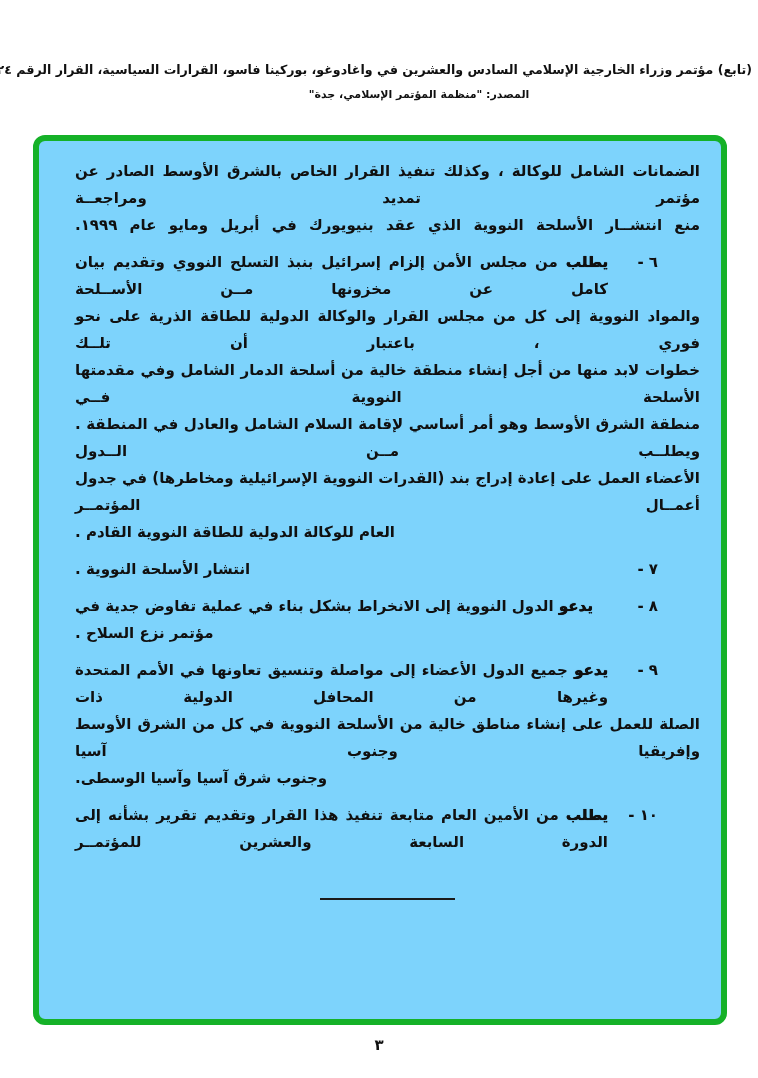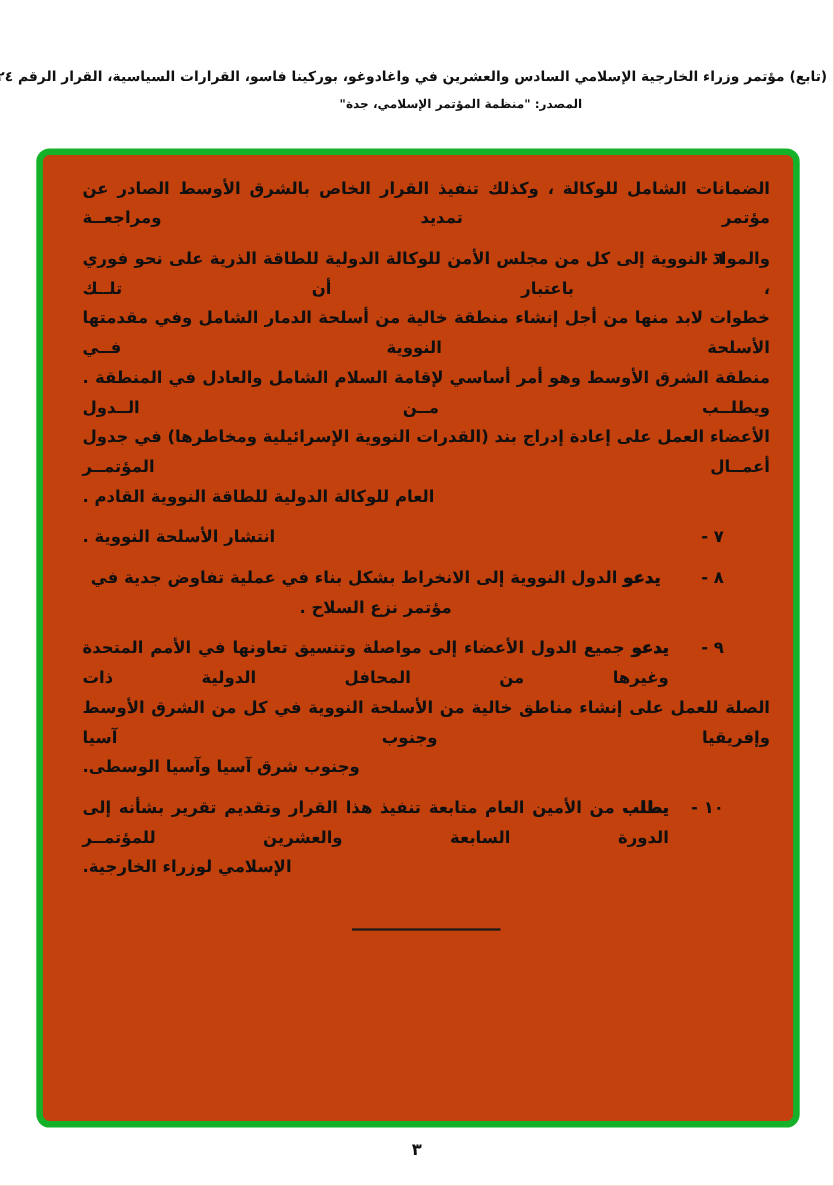--- a/index.html
+++ b/index.html
@@ -14,35 +14,35 @@
     text-align:justify;text-align-last:justify;-moz-text-align-last:justify;
     white-space:nowrap;
   }
   .source-line{
     position:absolute;top:88px;left:80px;right:0;
     direction:rtl;text-align:center;font-size:11px;font-weight:bold;
   }
   
   .frame{
     position:absolute;left:33px;top:135px;width:682px;height:878px;
-    border:6px solid #15b128;border-radius:12px;background:#c2410c;
+    border:6px solid #15b128;border-radius:12px;background:#7dd3fc;
   }
   .content{
     position:absolute;top:17px;right:21px;left:36px;bottom:0;
     direction:rtl;font-size:15px;line-height:27px;font-weight:bold;
   }
   .para{margin:0 0 10px 0;}
   .item{position:relative;margin:10px 0 0 0;}
   .num{
     position:absolute;right:42px;top:0;direction:rtl;white-space:nowrap;
   }
   .line{direction:rtl;}
   .j{text-align:justify;text-align-last:justify;-moz-text-align-last:justify;}
   .first{padding-right:92px;}
-  .ragged{text-align:center;}
+  .ragged{text-align:left;}
   .center-last{text-align:left;}
   .lead{text-shadow:0 0 .7px currentColor, .4px 0 0 currentColor;}
   .divider{
     width:135px;border-top:2.5px solid #1a1a1a;margin:42px auto 0 auto;height:0;
   }
   
   .page-number{
     position:absolute;top:1036px;left:0;right:0;
     text-align:center;font-size:15px;font-weight:bold;direction:rtl;
   }
@@ -50,24 +50,26 @@
 </head>
 <body style="color: rgb(16, 16, 16);">
 
 <div class="header-title">(تابع) مؤتمر وزراء الخارجية الإسلامي السادس والعشرين في واغادوغو، بوركينا فاسو، القرارات السياسية، القرار الرقم ٢٦/٢٤-س</div>
 <div class="source-line">المصدر:  "منظمة المؤتمر الإسلامي، جدة"</div>
 
 <div class="frame" style="border-color: rgb(21, 177, 40);">
   <div class="content">
       <div class="para">
         <div class="line j">الضمانات الشامل للوكالة ، وكذلك تنفيذ القرار الخاص بالشرق الأوسط الصادر عن مؤتمر تمديد ومراجعــة</div>
+        <div class="line j">منع انتشــار الأسلحة النووية الذي عقد بنيويورك في أبريل ومايو عام ١٩٩٩.</div>
       </div>
       <div class="item">
         <span class="num">٦ -</span>
-        <div class="line j">والمواد النووية إلى كل من مجلس الأمن للوكالة الدولية للطاقة الذرية على نحو فوري ، باعتبار أن تلــك</div>
+        <div class="line first j"><span class="lead">يطلب</span> من مجلس الأمن إلزام إسرائيل بنبذ التسلح النووي وتقديم بيان كامل عن مخزونها مــن الأســلحة</div>
+        <div class="line j">والمواد النووية إلى كل من مجلس القرار والوكالة الدولية للطاقة الذرية على نحو فوري ، باعتبار أن تلــك</div>
         <div class="line j">خطوات لابد منها من أجل إنشاء منطقة خالية من أسلحة الدمار الشامل وفي مقدمتها الأسلحة النووية فــي</div>
         <div class="line j">منطقة الشرق الأوسط وهو أمر أساسي لإقامة السلام الشامل والعادل في المنطقة .  ويطلــب مــن الــدول</div>
         <div class="line j">الأعضاء العمل على إعادة إدراج بند (القدرات النووية الإسرائيلية ومخاطرها) في جدول أعمــال المؤتمــر</div>
         <div class="line center-last">العام للوكالة الدولية للطاقة النووية القادم .</div>
       </div>
       <div class="item">
         <span class="num">٧ -</span>
         <div class="line center-last">انتشار الأسلحة النووية .</div>
       </div>
       <div class="item">
@@ -76,19 +78,18 @@
       </div>
       <div class="item">
         <span class="num">٩ -</span>
         <div class="line first j"><span class="lead">يدعو</span> جميع الدول الأعضاء إلى مواصلة وتنسيق تعاونها في الأمم المتحدة وغيرها من المحافل الدولية ذات</div>
         <div class="line j">الصلة للعمل على إنشاء مناطق خالية من الأسلحة النووية في كل من الشرق الأوسط وإفريقيا وجنوب آسيا</div>
         <div class="line center-last">وجنوب شرق آسيا وآسيا الوسطى.</div>
       </div>
       <div class="item">
         <span class="num">١٠ -</span>
         <div class="line first j"><span class="lead">يطلب</span> من الأمين العام متابعة تنفيذ هذا القرار وتقديم تقرير بشأنه إلى الدورة السابعة والعشرين للمؤتمــر</div>
-        <div class="line center-last">الإسلامي لوزراء الخارجية.</div>
       </div>
       <div class="divider"></div>
     </div>
 </div>
 
 <div class="page-number">٣</div>
 
 </body></html>

